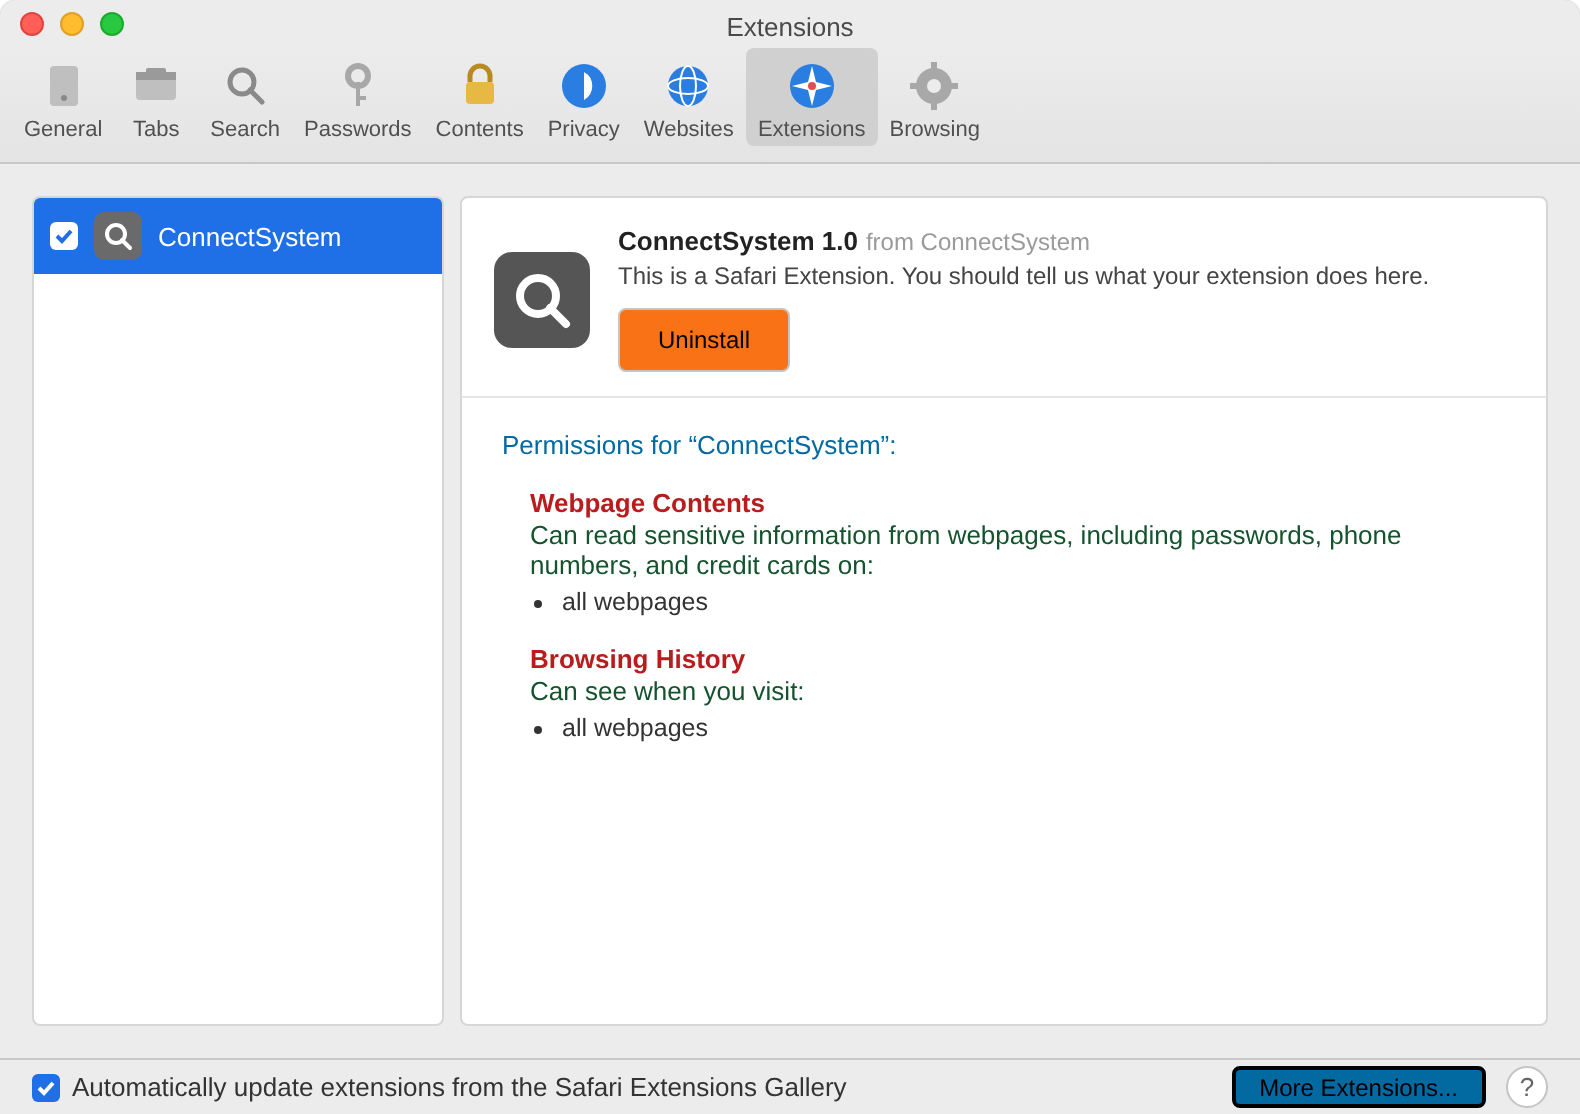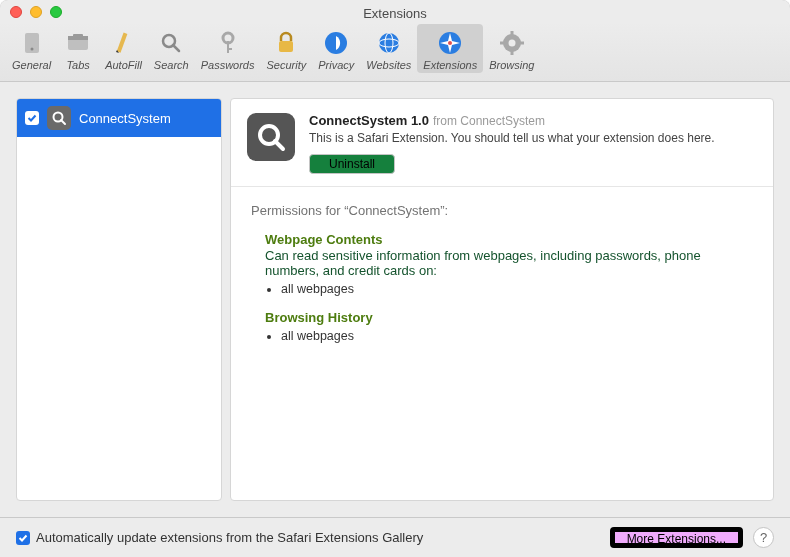--- a/index.html
+++ b/index.html
@@ -9,47 +9,47 @@
     .traffic-lights { display: flex; gap: 8px; position: absolute; left: 10px; top: 6px; }
     .tlight { width: 12px; height: 12px; border-radius: 50%; }
     .tl-red { background: #ff5f57; border: 0.5px solid #e0443e; }
     .tl-yellow { background: #ffbd2e; border: 0.5px solid #dea123; }
     .tl-green { background: #28c940; border: 0.5px solid #1aab29; }
     .win-title { flex: 1; text-align: center; font-size: 13px; color: #4a4a4a; padding-top: 4px;}
     .toolbar { height: 60px; display: flex; align-items: flex-start; padding: 2px 6px 0 6px; border-bottom: 1px solid #c9c9c9; background: linear-gradient(#ececec,#e4e4e4);}
     .tb-item { display: flex; flex-direction: column; align-items: center; justify-content: flex-start; padding: 4px 6px 2px 6px; cursor: pointer; border-radius: 4px; width: auto; }
     .tb-item.selected { background: #d0d0d0; }
     .tb-icon { width: 30px; height: 30px; display: flex; align-items: center; justify-content: center; }
-    .tb-label { font-size: 11px; color: #505050; margin-top: 1px; font-style: italic;}
+    .tb-label { font-size: 11px; color: #505050; margin-top: 1px;}
     .content { flex: 1; padding: 16px; display: flex; gap: 8px; }
     .sidebar { width: 206px; background: #fff; border: 1px solid #d6d6d6; border-radius: 4px; overflow: hidden; }
     .sidebar-item { display: flex; align-items: center; height: 38px; padding: 0 8px; gap: 8px; }
     .sidebar-item.selected { background: #1f70e6; color: #fff; }
     .sb-check { width: 14px; height: 14px; border-radius: 3px; background: #fff; display:flex; align-items:center; justify-content:center; color:#1f70e6;}
     .sb-icon-wrap { width: 24px; height: 24px; border-radius: 5px; background: #6a6a6a; display: flex; align-items: center; justify-content: center; }
     .sb-label { font-size: 13px; }
     .main-panel { flex: 1; background: #fff; border: 1px solid #d6d6d6; border-radius: 4px; display: flex; flex-direction: column; }
-    .hdr-block { display: flex; padding: 14px 20px 12px 16px; gap: 14px; border-bottom: 1px solid #e6e6e6; }
+    .hdr-block { display: flex; padding: 14px 20px 12px 16px; gap: 14px; border-bottom: 1px solid #e6e6e6; align-items: center; }
     .big-icon { width: 48px; height: 48px; border-radius: 9px; background: #555; display: flex; align-items:center; justify-content:center; flex-shrink: 0;}
     .hdr-text { flex:1; display:flex; flex-direction:column; }
     .ext-name-line { font-size: 13px; color: #222; }
     .ext-name-line .bold { font-weight: 600; }
     .ext-from { color: #9a9a9a; font-weight: 400; font-size: 12px; margin-left: 4px;}
     .ext-desc { font-size: 12px; color: #444; margin-top: 2px; line-height: 1.35;}
-    .uninstall-btn { margin-top: 8px; width: 86px; height: 20px; font-size: 12px; background: #15803d; border: 1px solid #c4c4c4; border-radius: 4px; cursor: pointer; }
+    .uninstall-btn { margin-top: 8px; width: 86px; height: 32px; font-size: 12px; background: #f97316; border: 1px solid #c4c4c4; border-radius: 4px; cursor: pointer; }
     .perms { padding: 16px 20px; font-size: 13px; color: #444; }
-    .perms-title { margin-bottom: 14px; color:#737373;}
+    .perms-title { margin-bottom: 14px; color:#0369a1;}
     .perm-section { margin-left: 14px; margin-bottom: 14px;}
-    .perm-head { font-weight: 600; color:#4d7c0f; }
+    .perm-head { font-weight: 600; color:#b91c1c; }
     .perm-desc { color: #14532d; margin-top: 1px; }
     .perm-list { margin-top: 4px; margin-left: 16px; color:#333; font-size: 12.5px;}
-    .footer { height: 40px; display: flex; align-items: center; padding: 0 16px; border-top: 1px solid #c9c9c9; background: #ececec;}
+    .footer { height: 28px; display: flex; align-items: center; padding: 0 16px; border-top: 1px solid #c9c9c9; background: #ececec;}
     .auto-check { width: 14px; height: 14px; border-radius: 3px; background: #1f70e6; display:flex; align-items:center; justify-content:center; color:#fff; margin-right:6px;}
     .auto-label { font-size: 13px; color: #333; flex:1; }
-    .more-btn { height: 21px; padding: 0 12px; font-size: 12px; background: #f0abfc; border: 5px solid #000000; border-radius: 4px; cursor: pointer; }
+    .more-btn { height: 21px; padding: 0 12px; font-size: 12px; background: #0369a1; border: 2px solid #000000; border-radius: 4px; cursor: pointer; }
     .help-btn { width: 21px; height: 21px; border-radius: 50%; border: 1px solid #c4c4c4; background: #fff; margin-left: 10px; font-size: 13px; color:#666; cursor:pointer;}
     svg { display:block; }
   </style>
 </head>
 <body>
 
 <div class="window">
   <div class="titlebar">
     <div class="traffic-lights">
       <div class="tlight tl-red"></div>
@@ -75,29 +75,20 @@
             <rect x="3" y="6" width="20" height="14" rx="2" fill="#bfbfbf"></rect>
             <rect x="3" y="6" width="20" height="4" fill="#9a9a9a"></rect>
             <rect x="8" y="4" width="10" height="4" rx="1" fill="#9a9a9a"></rect>
           </svg>
       </span>
       <span class="tb-label">Tabs</span>
     </div>
     <div class="tb-item">
       <span class="tb-icon">
         <svg width="26" height="26" viewBox="0 0 26 26">
-            <rect x="10" y="3" width="4" height="20" fill="#e6b84f" transform="rotate(20 13 13)"></rect>
-            <polygon points="6,22 9,23 7,20" fill="#333"></polygon>
-          </svg>
-      </span>
-      <span class="tb-label">AutoFill</span>
-    </div>
-    <div class="tb-item">
-      <span class="tb-icon">
-        <svg width="26" height="26" viewBox="0 0 26 26">
             <circle cx="11" cy="11" r="6" fill="none" stroke="#8a8a8a" stroke-width="2.5"></circle>
             <line x1="15" y1="15" x2="21" y2="21" stroke="#8a8a8a" stroke-width="2.5" stroke-linecap="round"></line>
           </svg>
       </span>
       <span class="tb-label">Search</span>
     </div>
     <div class="tb-item">
       <span class="tb-icon">
         <svg width="26" height="26" viewBox="0 0 26 26">
             <circle cx="13" cy="8" r="5" fill="none" stroke="#a8a8a8" stroke-width="3"></circle>
@@ -107,21 +98,21 @@
       </span>
       <span class="tb-label">Passwords</span>
     </div>
     <div class="tb-item">
       <span class="tb-icon">
         <svg width="26" height="26" viewBox="0 0 26 26">
             <rect x="6" y="11" width="14" height="11" rx="2" fill="#e8b845"></rect>
             <path d="M8 11 v-3 a5 5 0 0 1 10 0 v3" fill="none" stroke="#b88a20" stroke-width="2.5"></path>
           </svg>
       </span>
-      <span class="tb-label">Security</span>
+      <span class="tb-label">Contents</span>
     </div>
     <div class="tb-item">
       <span class="tb-icon">
         <svg width="26" height="26" viewBox="0 0 26 26">
             <circle cx="13" cy="13" r="11" fill="#2a7de1"></circle>
             <path d="M13 6 a8 8 0 0 1 0 14 z" fill="#fff"></path>
           </svg>
       </span>
       <span class="tb-label">Privacy</span>
     </div>
@@ -200,20 +191,21 @@
         <div class="perms-title">Permissions for “ConnectSystem”:</div>
         <div class="perm-section">
           <div class="perm-head">Webpage Contents</div>
           <div class="perm-desc">Can read sensitive information from webpages, including passwords, phone numbers, and credit cards on:</div>
           <ul class="perm-list">
             <li>all webpages</li>
           </ul>
         </div>
         <div class="perm-section">
           <div class="perm-head">Browsing History</div>
+          <div class="perm-desc">Can see when you visit:</div>
           <ul class="perm-list">
             <li>all webpages</li>
           </ul>
         </div>
       </div>
     </div>
   </div>
 
   <div class="footer">
     <div class="auto-check">

